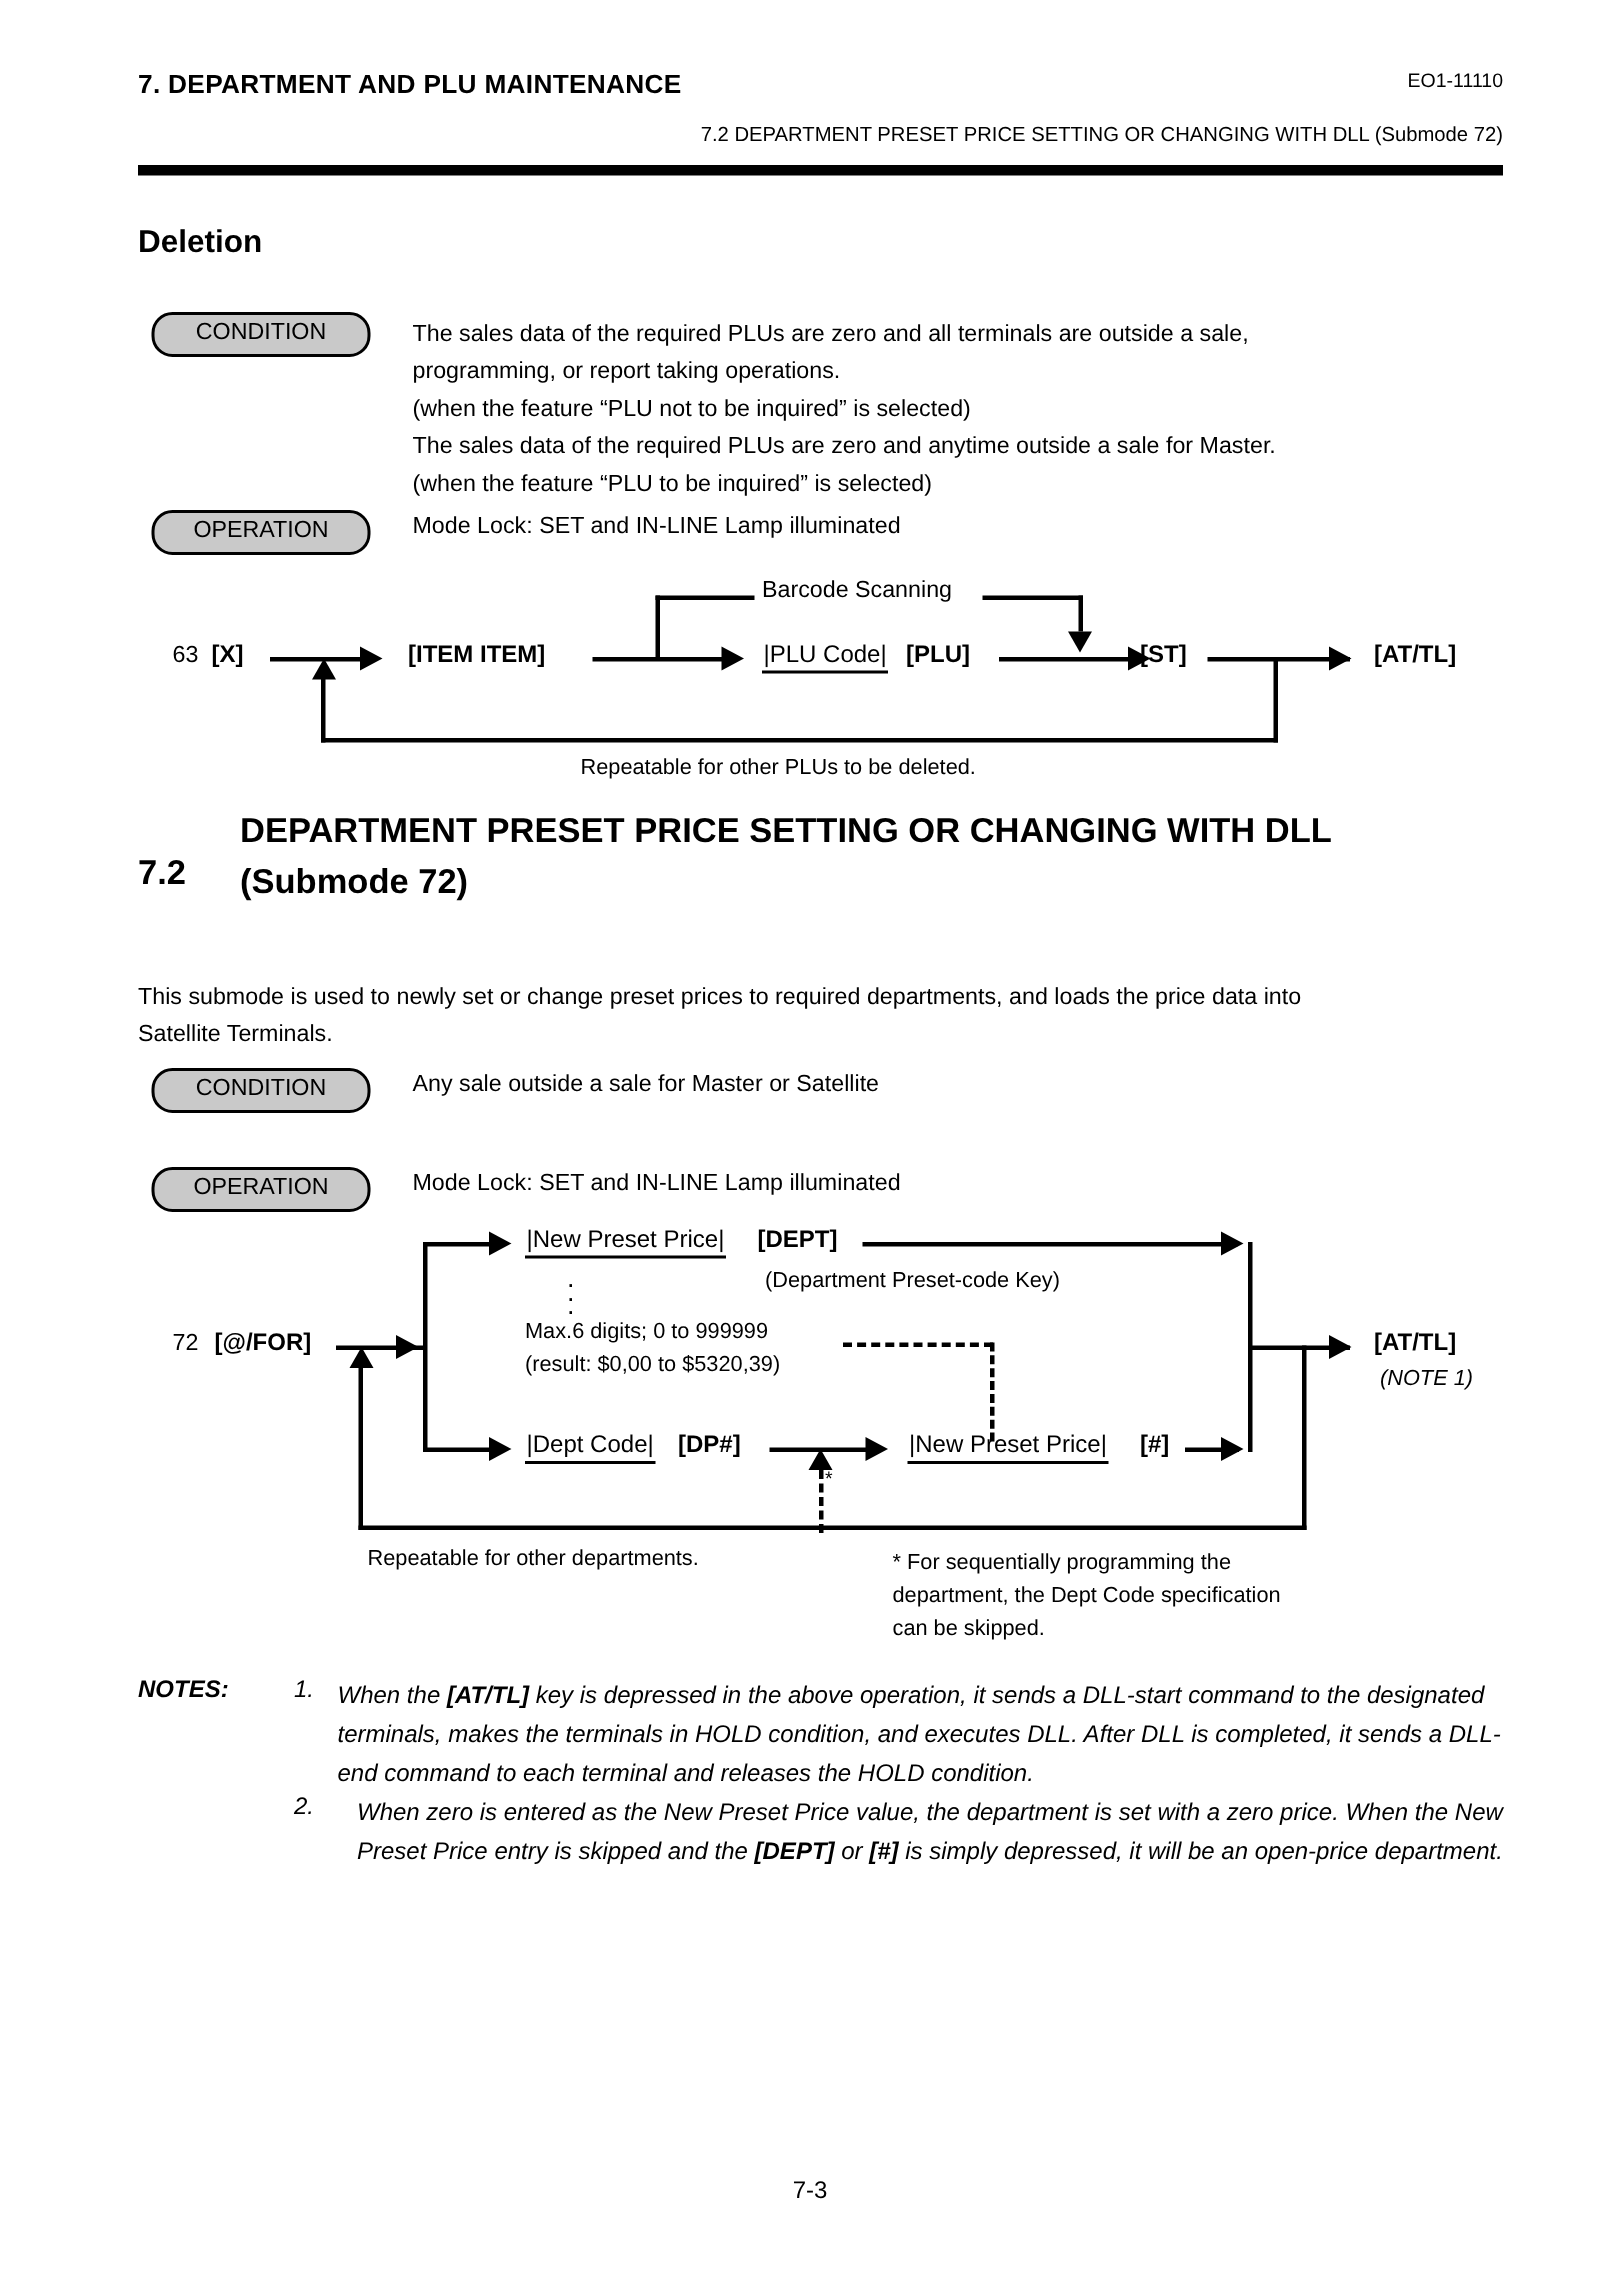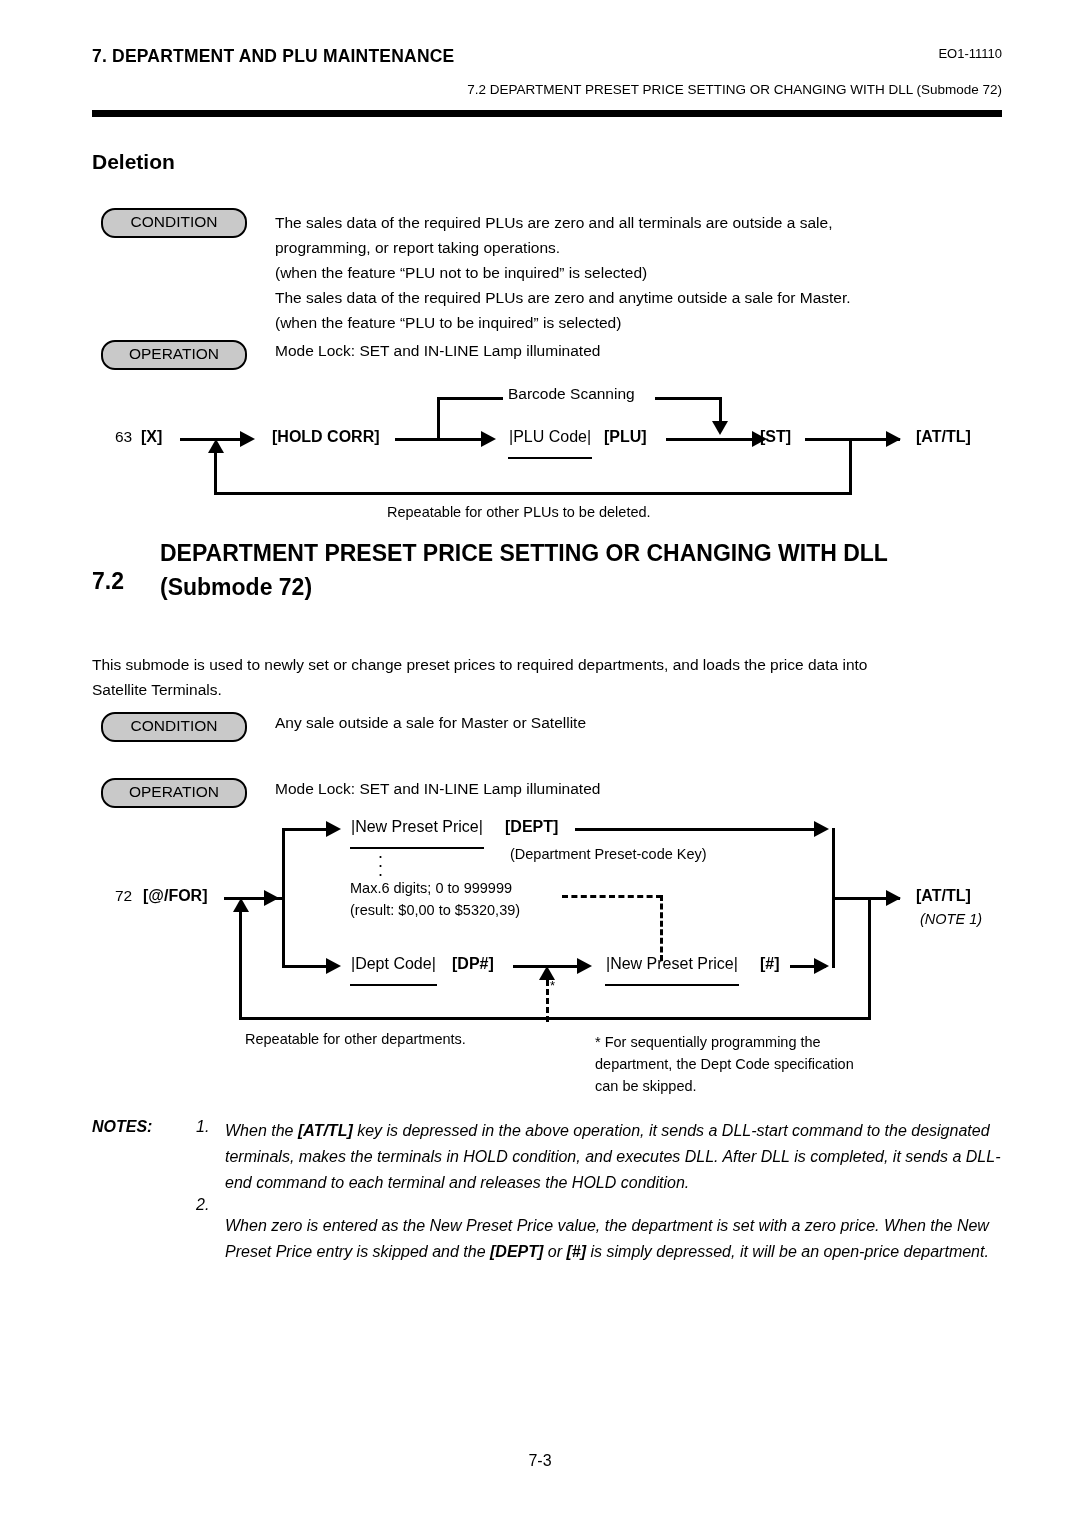--- a/index.html
+++ b/index.html
@@ -156,21 +156,21 @@
     font-size: 16px;
     font-weight: bold;
     white-space: nowrap;
   }
   
   .fld {
     position: absolute;
     font-size: 16px;
     white-space: nowrap;
     border-bottom: 2px solid #000;
-    padding: 0 1px 11px 1px;
+    padding: 0 1px 1px 1px;
   }
   .fld::before { content: "|"; }
   .fld::after  { content: "|"; }
 
   .dots {
     position: absolute;
     font-size: 18px;
     line-height: 9px;
     letter-spacing: 0;
   }
@@ -237,21 +237,21 @@
     <div class="ln vln" style="left:437px; top:397px; height:42px;"></div>
     <div class="ln vln" style="left:719px; top:397px; height:24px;"></div>
     <div class="ar ar-d" style="left:712px; top:421px;"></div>
 
     <div class="tx" style="left:115px; top:428px;">63</div>
     <div class="key" style="left:141px; top:428px;">[X]</div>
 
     <div class="ln hln" style="left:180px; top:438px; width:62px;"></div>
     <div class="ar ar-r" style="left:240px; top:431px;"></div>
 
-    <div class="key" style="left:272px; top:428px;">[HOLD CORR]</div>
+    <div class="key" style="left:272px; top:428px;">[ITEM ITEM]</div>
 
     <div class="ln hln" style="left:395px; top:438px; width:88px;"></div>
     <div class="ar ar-r" style="left:481px; top:431px;"></div>
 
     <div class="fld" style="left:508px; top:428px;">PLU Code</div>
     <div class="key" style="left:604px; top:428px;">[PLU]</div>
 
     <div class="ln hln" style="left:666px; top:438px; width:88px;"></div>
     <div class="ar ar-r" style="left:752px; top:431px;"></div>
 
@@ -347,17 +347,17 @@
    department, the Dept Code specification
    can be skipped.</div>
   </div>
 
   <div class="notes-lbl">NOTES:</div>
 
   <div class="note-num" style="left:196px; top:1118px;">1.</div>
   <div class="note-body" style="left:225px; top:1118px;"><span>When the </span><b>[AT/TL]</b><span> key is depressed in the above operation, it sends a DLL-start command to the designated terminals, makes the terminals in HOLD condition, and executes DLL.  After DLL is completed, it sends a DLL-end command to each terminal and releases the HOLD condition.</span></div>
 
   <div class="note-num" style="left:196px; top:1196px;">2.</div>
-  <div class="note-body" style="left:225px; top:1196px;margin-top:17px;"><span>When zero is entered as the New Preset Price value, the department is set with a zero price. When the New Preset Price entry is skipped and the </span><b>[DEPT]</b><span> or </span><b>[#]</b><span> is simply depressed, it will be an open-price department.</span></div>
+  <div class="note-body" style="left:238px; top:1196px;"><span>When zero is entered as the New Preset Price value, the department is set with a zero price. When the New Preset Price entry is skipped and the </span><b>[DEPT]</b><span> or </span><b>[#]</b><span> is simply depressed, it will be an open-price department.</span></div>
 
   <div class="footer">7-3</div>
 
 </div>
 
 </body></html>

